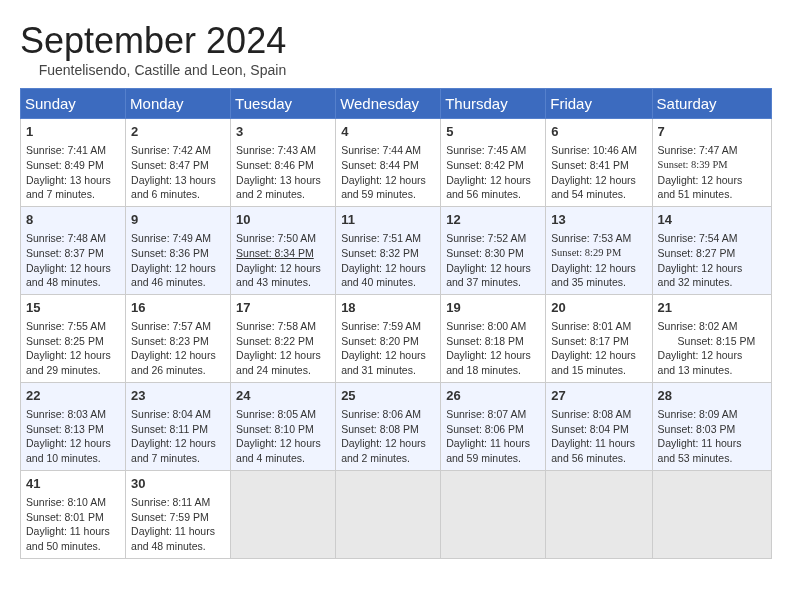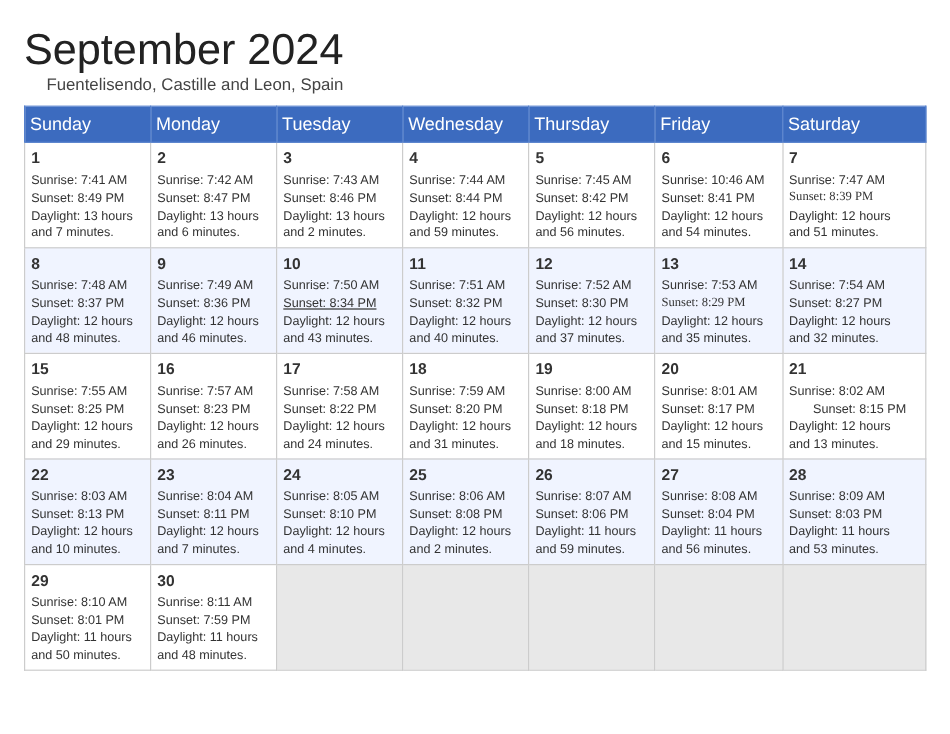--- a/index.html
+++ b/index.html
@@ -294,21 +294,21 @@
         <td>
           <span class="day-num">28</span>
           <span style="display:block;">Sunrise: 8:09 AM</span>
           <span style="display:block;">Sunset: 8:03 PM</span>
           <span style="display:block;">Daylight: 11 hours</span>
           <span style="display:block;">and 53 minutes.</span>
         </td>
       </tr>
       <tr>
         <td>
-          <span class="day-num">29</span>
+          <span class="day-num">41</span>
           <span style="display:block;">Sunrise: 8:10 AM</span>
           <span style="display:block;">Sunset: 8:01 PM</span>
           <span style="display:block;">Daylight: 11 hours</span>
           <span style="display:block;">and 50 minutes.</span>
         </td>
         <td>
           <span class="day-num">30</span>
           <span style="display:block;">Sunrise: 8:11 AM</span>
           <span style="display:block;">Sunset: 7:59 PM</span>
           <span style="display:block;">Daylight: 11 hours</span>

